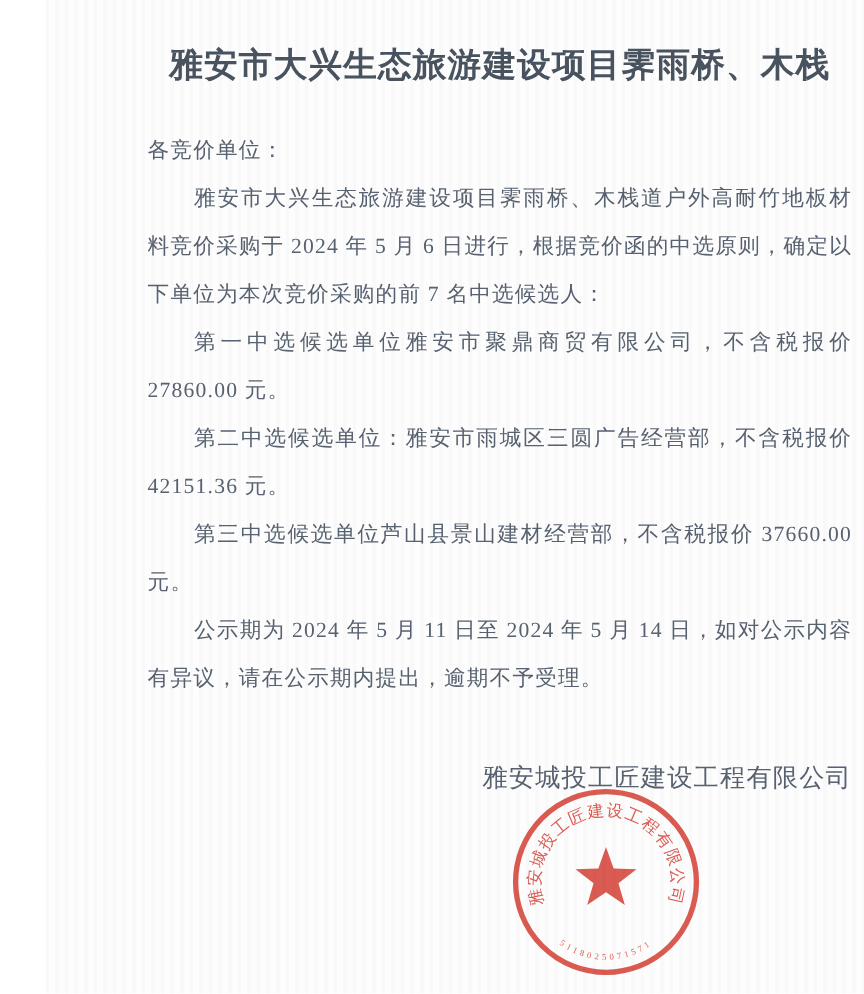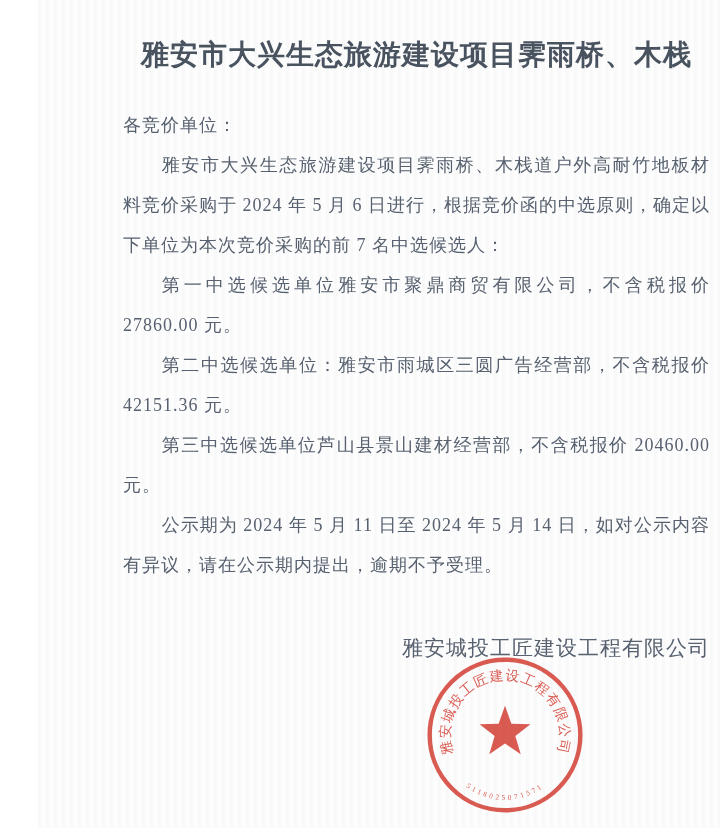--- a/index.html
+++ b/index.html
@@ -80,21 +80,21 @@
 
   <div class="doc-title">
     <div>雅安市大兴生态旅游建设项目霁雨桥、木栈</div>
   </div>
 
   <div class="body-text">
     <p class="para">各竞价单位：</p>
     <p class="para indent">雅安市大兴生态旅游建设项目霁雨桥、木栈道户外高耐竹地板材料竞价采购于 2024 年 5 月 6 日进行，根据竞价函的中选原则，确定以下单位为本次竞价采购的前 7 名中选候选人：</p>
     <p class="para indent">第一中选候选单位雅安市聚鼎商贸有限公司，不含税报价 27860.00 元。</p>
     <p class="para indent">第二中选候选单位：雅安市雨城区三圆广告经营部，不含税报价 42151.36 元。</p>
-    <p class="para indent">第三中选候选单位芦山县景山建材经营部，不含税报价 20460.00 元。</p>
+    <p class="para indent">第三中选候选单位芦山县景山建材经营部，不含税报价 37660.00 元。</p>
     <p class="para indent">公示期为 2024 年 5 月 11 日至 2024 年 5 月 14 日，如对公示内容有异议，请在公示期内提出，逾期不予受理。</p>
   </div>
 
   <div class="signature">
     <div>雅安城投工匠建设工程有限公司</div>
 
   </div>
 
   <svg class="seal" viewBox="0 0 200 200" aria-hidden="true">
     <defs>

